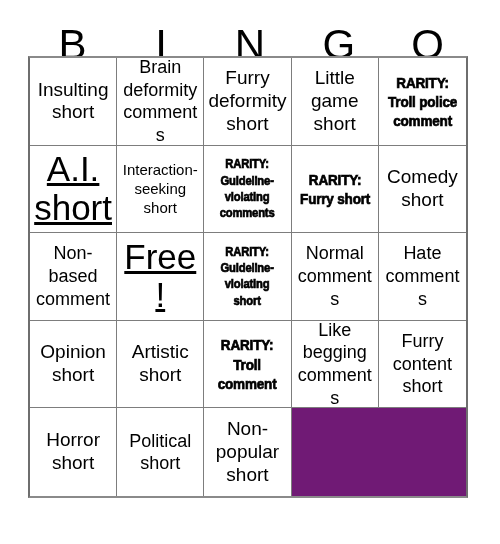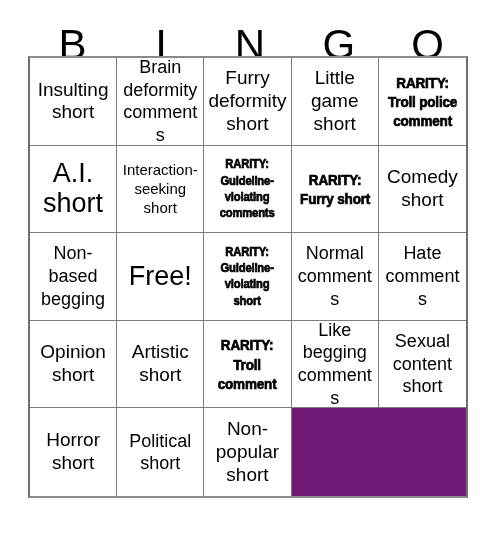--- a/index.html
+++ b/index.html
@@ -63,21 +63,21 @@
     display:block;
     width:100%;
     color:#000000;
     word-wrap:break-word;
     overflow-wrap:break-word;
   }
   
   .s-xs .txt { font-size:15px; line-height:1.28; }
   .s-sm .txt { font-size:18px; line-height:1.26; }
   .s-md .txt { font-size:19px;   line-height:1.2;  }
-  .s-xl .txt { font-size:27px;   line-height:1.1;  }
+  .s-xl .txt { font-size:35px;   line-height:1.1;text-decoration:underline;  }
   
   .rarity .txt {
     font-weight:700;
     font-family:"Liberation Sans", sans-serif;
     transform:scaleX(0.9);
     letter-spacing:-0.2px;
     -webkit-text-stroke:0.7px #000000;
     paint-order:stroke fill;
   }
   .rarity.s-xs .txt { font-size:12.5px; line-height:1.3; }
@@ -121,21 +121,21 @@
       <div class="cell s-xs rarity">
         <span class="txt">RARITY: Guideline-violating comments</span>
       </div>
       <div class="cell s-sm rarity">
         <span class="txt">RARITY: Furry short</span>
       </div>
       <div class="cell s-md">
         <span class="txt">Comedy short</span>
       </div>
       <div class="cell s-sm">
-        <span class="txt">Non-based begging</span>
+        <span class="txt">Non-based comment</span>
       </div>
       <div class="cell s-xl">
         <span class="txt">Free!</span>
       </div>
       <div class="cell s-xs rarity">
         <span class="txt">RARITY: Guideline-violating short</span>
       </div>
       <div class="cell s-sm">
         <span class="txt">Normal comments</span>
       </div>
@@ -148,21 +148,21 @@
       <div class="cell s-md">
         <span class="txt">Artistic short</span>
       </div>
       <div class="cell s-sm rarity">
         <span class="txt">RARITY: Troll comment</span>
       </div>
       <div class="cell s-sm">
         <span class="txt">Like begging comments</span>
       </div>
       <div class="cell s-sm">
-        <span class="txt">Sexual content short</span>
+        <span class="txt">Furry content short</span>
       </div>
       <div class="cell s-md">
         <span class="txt">Horror short</span>
       </div>
       <div class="cell s-sm">
         <span class="txt">Political short</span>
       </div>
       <div class="cell s-md">
         <span class="txt">Non-popular short</span>
       </div>

